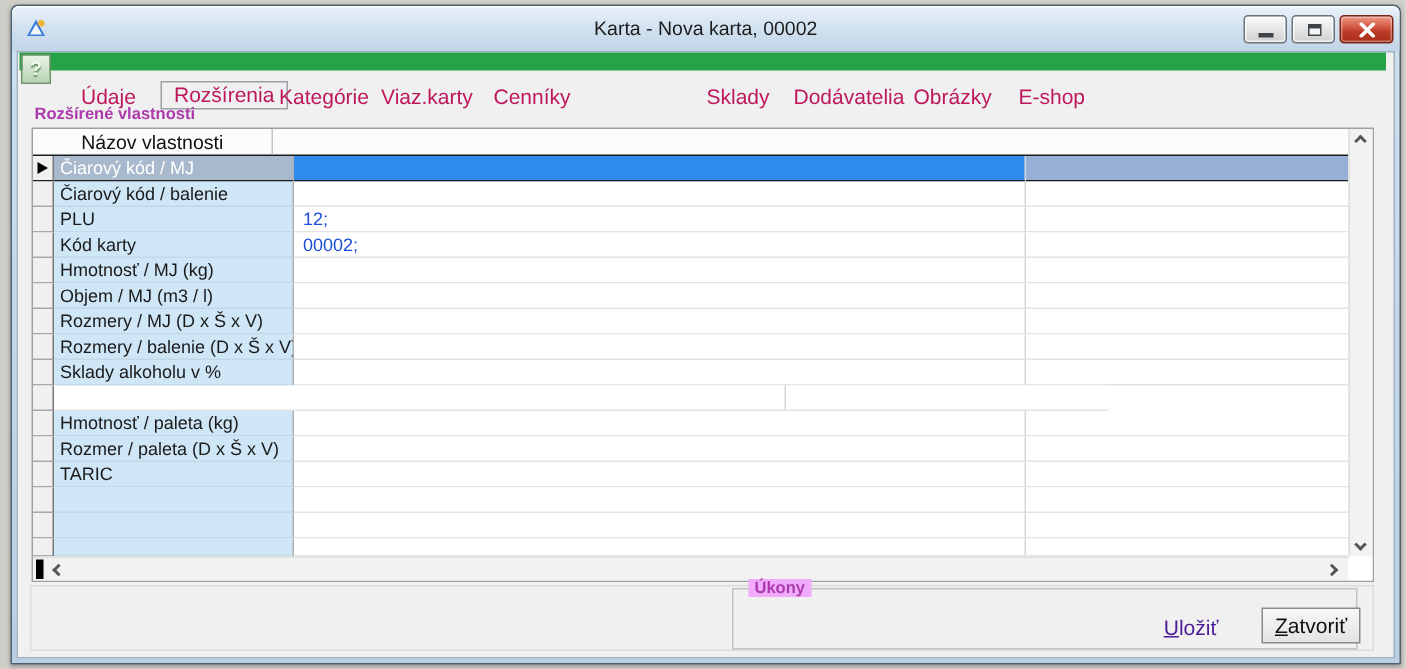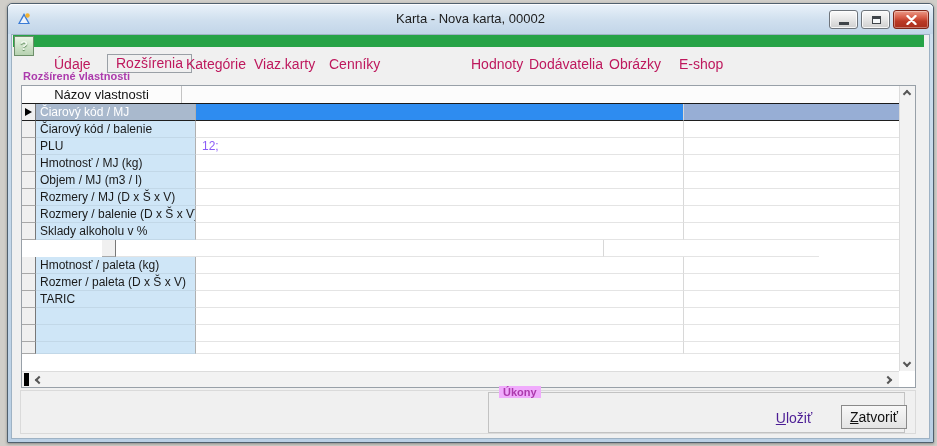--- a/index.html
+++ b/index.html
@@ -54,28 +54,28 @@
   .ghead { position:absolute; left:0; top:0; width:877px; height:18px; display:flex;
            background:#fcfcfc; border-bottom:1px solid #1a1a1a;flex-direction:column; }
   .ghead .h-ind { width:14px; background:#f0f0f0; border-right:1px solid #787878; }
   .ghead .h-name { width:160px; text-align:center; font-size:13px; line-height:17px; color:#111;
                    border-right:1px solid #c4c4c4; }
   .ghead .h-val { width:488px; text-align:center; font-size:13px; line-height:17px; color:#111;
                   border-right:1px solid #d6d6d6; }
   .ghead .h-ext { width:215px; background:#f4f4f4; }
 
   .gbody { position:absolute; left:0; top:18px; width:877px; height:267px; overflow:hidden; }
-  .grow { display:flex; height:17px;justify-content:center; }
+  .grow { display:flex; height:17px; }
   .c-ind { width:14px; background:#f0f0f0; border-right:1px solid #787878;
            border-bottom:1px solid #a8a8a8; position:relative; }
   .c-name { width:160px; background:#cfe6f7; border-right:1px solid #b0b0b0;
             border-bottom:1px solid #c2d8e8; font-size:12px; line-height:16px;
             padding-left:4px; color:#1a1a1a; white-space:nowrap; overflow:hidden; }
   .c-val { width:488px; background:#fff; border-right:1px solid #d8d8d8;
-           border-bottom:1px solid #e4e4e4; font-size:12px; line-height:16px; padding-left:6px; color:#8b5cf6; }
+           border-bottom:1px solid #e4e4e4; font-size:12px; line-height:16px; padding-left:6px; color:#1d4ed8; }
   .c-ext { width:215px; background:#fff; border-bottom:1px solid #e4e4e4; }
   .grow.sel .c-name { background:#a9b9cd; color:#fff; border-bottom-color:#1f1f1f; }
   .grow.sel .c-val { background:#2e8cf0; color:#fff; border-bottom-color:#1f1f1f; }
   .grow.sel .c-ext { background:#97aed5; border-bottom-color:#1f1f1f; }
   .grow.sel .c-ind { border-bottom-color:#1f1f1f; }
   .ptr { position:absolute; left:3px; top:4px; width:0; height:0;
          border-left:7px solid #000; border-top:4px solid transparent; border-bottom:4px solid transparent; }
 
   .vscroll { position:absolute; right:0; top:0; width:16px; height:285px; background:#f2f2f2;
              border-left:1px solid #dcdcdc; }
@@ -132,21 +132,21 @@
 
     <div class="green-bar"></div>
     <div class="help-btn">?</div>
 
     <div class="tabs">
       <span class="tab" style="left:42px">Údaje</span>
       <span class="tab active" style="left:95px">Rozšírenia</span>
       <span class="tab" style="left:174px">Kategórie</span>
       <span class="tab" style="left:242px">Viaz.karty</span>
       <span class="tab" style="left:317px">Cenníky</span>
-      <span class="tab" style="left:459px">Hodnoty</span>
+      <span class="tab" style="left:459px">Sklady</span>
       <span class="tab" style="left:517px">Dodávatelia</span>
       <span class="tab" style="left:597px">Obrázky</span>
       <span class="tab" style="left:667px">E-shop</span>
     </div>
 
     <div class="section-label">Rozšírené vlastnosti</div>
 
     <div class="grid">
       <div class="ghead">
         <div class="h-ind"></div>
@@ -166,20 +166,26 @@
           <div class="grow">
             <div class="c-ind"></div>
             <div class="c-name">Čiarový kód / balenie</div>
             <div class="c-val"></div>
             <div class="c-ext"></div>
           </div>
           <div class="grow">
             <div class="c-ind"></div>
             <div class="c-name">PLU</div>
             <div class="c-val">12;</div>
+            <div class="c-ext"></div>
+          </div>
+          <div class="grow">
+            <div class="c-ind"></div>
+            <div class="c-name">Kód karty</div>
+            <div class="c-val">00002;</div>
             <div class="c-ext"></div>
           </div>
           <div class="grow">
             <div class="c-ind"></div>
             <div class="c-name">Hmotnosť / MJ (kg)</div>
             <div class="c-val"></div>
             <div class="c-ext"></div>
           </div>
           <div class="grow">
             <div class="c-ind"></div>

